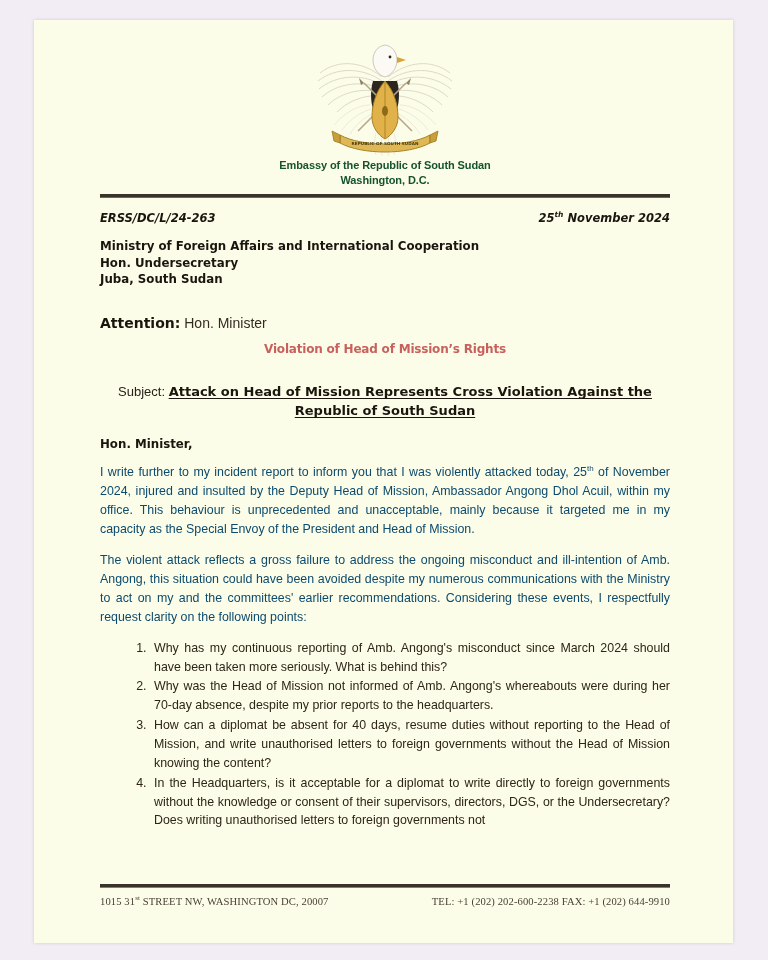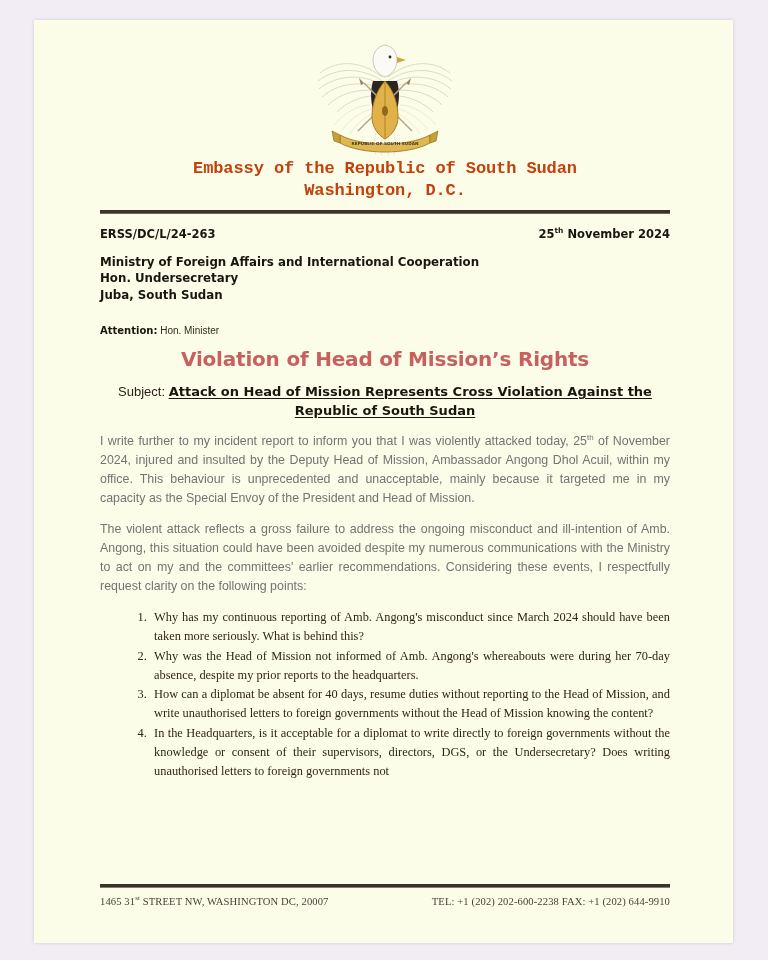--- a/index.html
+++ b/index.html
@@ -43,61 +43,62 @@
     display: flex;
     align-items: center;
     justify-content: center;
   }
   .emblem {
     width: 150px;
     height: 122px;
     display: block;
   }
   .org-line {
-    font-family: Liberation Mono, monospace;
-    font-weight: bold;
-    font-size: 17px;
-    color: #c2410c;
+    font-family: Liberation Sans, sans-serif;
+    font-weight: bold;
+    font-size: 11px;
+    color: #14532d;
     line-height: 1.32;
     letter-spacing: -0.1px;
   }
   .rule-top {
     margin-top: 7px;
     height: 3px;
     background: #3a332a;
     border-bottom: 1px solid #6d665c;
   }
 
   
   .ref-row {
     display: flex;
     justify-content: space-between;
     align-items: baseline;
     margin-top: 12px;
     font-family: "DejaVu Sans", sans-serif;
     font-weight: bold;
     font-size: 11.5px;
     color: #1b150f;
+    font-style: italic;
   }
   .ref-row sup { font-size: 7.5px; }
 
   
   .addressee {
     margin-top: 13px;
     font-family: "DejaVu Sans", sans-serif;
     font-weight: bold;
     font-size: 11.8px;
     color: #1b150f;
     line-height: 1.42;
   }
 
   
   .attention {
-    margin-top: 20px;
-    font-size: 10px;
+    margin-top: 26px;
+    font-size: 14px;
     color: #332b22;
     line-height: 1.38;
   }
   .attention .att-label {
     font-family: "DejaVu Sans", sans-serif;
     font-weight: bold;
     color: #1b150f;
   }
   .attention .sub {
     display: block;
@@ -109,28 +110,28 @@
     width: 22px;
     color: #6b6055;
   }
 
   
   .red-title {
     margin-top: 9px;
     text-align: center;
     font-family: "DejaVu Sans", sans-serif;
     font-weight: bold;
-    font-size: 20px;
+    font-size: 12px;
     color: #c8615e;
     letter-spacing: -0.2px;
   }
 
   
   .subject {
-    margin-top: 12px;
+    margin-top: 27px;
     text-align: center;
     font-size: 13px;
     color: #2a211a;
     line-height: 1.45;
     padding: 0 6px;
   }
   .subject .subj-label { color: #2a211a; }
   .subject .subj-text {
     font-family: "DejaVu Sans", sans-serif;
     font-weight: bold;
@@ -146,34 +147,33 @@
     font-weight: bold;
     font-size: 11.8px;
     color: #1b150f;
   }
 
   
   .para {
     margin-top: 12px;
     font-size: 12.4px;
     line-height: 1.52;
-    color: #737373;
+    color: #0c4a6e;
     text-align: justify;
     text-justify: inter-word;
   }
   .para sup { font-size: 8px; }
 
   
   ol.points {
     margin: 11px 0 0 0;
     padding-left: 50px;
     font-size: 12.4px;
     line-height: 1.52;
     color: #2e2519;
-    font-family: Liberation Serif, serif;
   }
   ol.points li {
     margin-bottom: 1px;
     text-align: justify;
     text-justify: inter-word;
     padding-left: 4px;
   }
 
   
   .footer {
@@ -282,35 +282,36 @@
     </div>
 
     <div class="attention">
       <span class="att-label">Attention:</span><span> Hon. Minister</span>
     </div>
 
     <div class="red-title">Violation of Head of Mission’s Rights</div>
 
     <div class="subject"><span class="subj-label">Subject: </span><span class="subj-text">Attack on Head of Mission Represents Cross Violation Against the Republic of South Sudan</span></div>
 
+    <div class="salutation">Hon. Minister,</div>
 
     <p class="para"><span>I write further to my incident report to inform you that I was violently attacked today, 25</span><sup>th</sup><span> of November 2024, injured and insulted by the Deputy Head of Mission, Ambassador Angong Dhol Acuil, within my office. This behaviour is unprecedented and unacceptable, mainly because it targeted me in my capacity as the Special Envoy of the President and Head of Mission.</span></p>
 
     <p class="para">The violent attack reflects a gross failure to address the ongoing misconduct and ill-intention of Amb. Angong, this situation could have been avoided despite my numerous communications with the Ministry to act on my and the committees' earlier recommendations. Considering these events, I respectfully request clarity on the following points:</p>
 
     <ol class="points">
       <li>Why has my continuous reporting of Amb. Angong's misconduct since March 2024 should have been taken more seriously. What is behind this?</li>
       <li>Why was the Head of Mission not informed of Amb. Angong's whereabouts were during her 70-day absence, despite my prior reports to the headquarters.</li>
       <li>How can a diplomat be absent for 40 days, resume duties without reporting to the Head of Mission, and write unauthorised letters to foreign governments without the Head of Mission knowing the content?</li>
       <li>In the Headquarters, is it acceptable for a diplomat to write directly to foreign governments without the knowledge or consent of their supervisors, directors, DGS, or the Undersecretary? Does writing unauthorised letters to foreign governments not</li>
     </ol>
 
   </div>
 
   <div class="footer">
     <div class="rule-bottom"></div>
     <div class="footer-row">
-      <span><span>1465 31</span><sup>st</sup><span> STREET NW, WASHINGTON DC, 20007</span></span>
+      <span><span>1015 31</span><sup>st</sup><span> STREET NW, WASHINGTON DC, 20007</span></span>
       <span>TEL: +1 (202) 202-600-2238 FAX: +1 (202) 644-9910</span>
     </div>
   </div>
 
 </div>
 
 </body></html>

